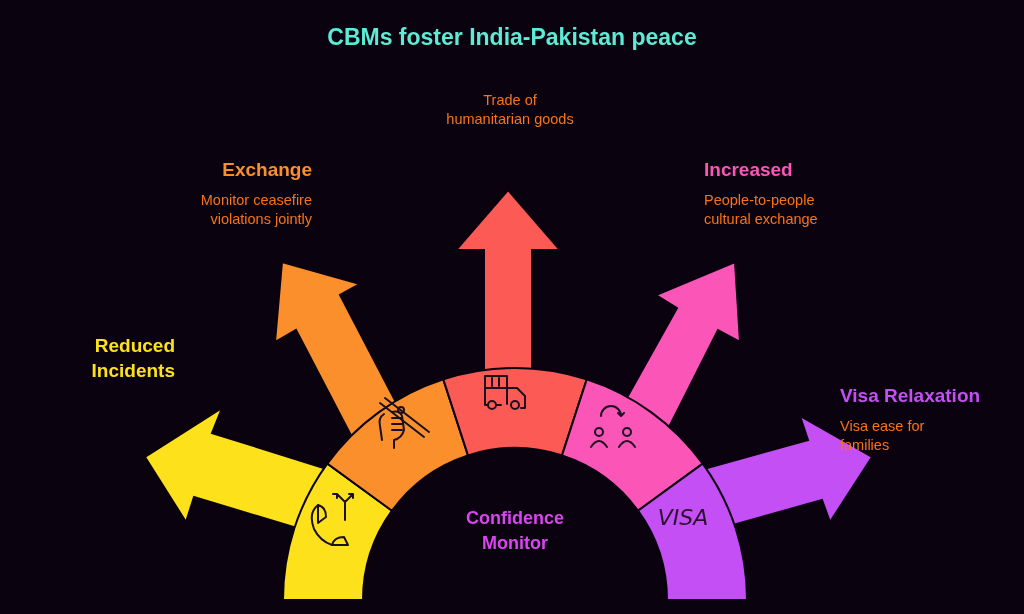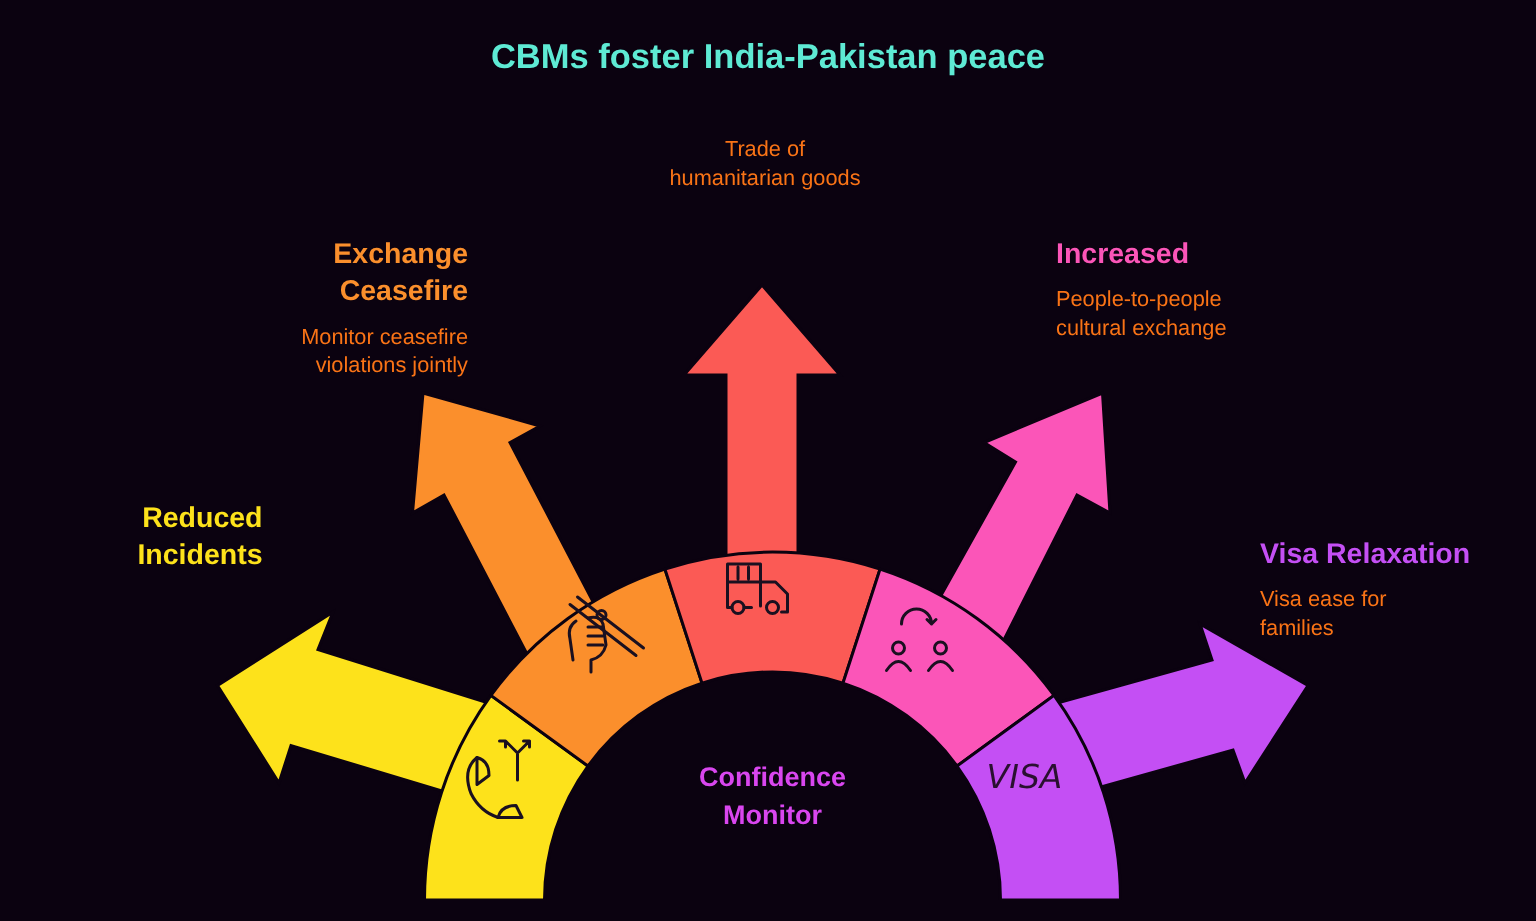--- a/index.html
+++ b/index.html
@@ -90,21 +90,20 @@
 <div class="label right" style="left:30px;top:333px;width:145px;">
   <div class="head" style="color:#fde21b;">
       <div>Reduced</div>
       <div>Incidents</div>
     </div>
 </div>
 
 <div class="label right" style="left:160px;top:157px;width:152px;">
   <div class="head" style="color:#fb8f2c;">
       <div>Exchange</div>
-      <div>Ceasefire</div>
     </div>
   <div class="desc">
       <div>Monitor ceasefire</div>
       <div>violations jointly</div>
     </div>
 </div>
 
 <div class="label center" style="left:420px;top:82px;width:180px;">
   <div class="desc">
       <div>Trade of</div>
@@ -116,20 +115,20 @@
   <div class="head" style="color:#fb55b8;">
       <div>Increased</div>
     </div>
   <div class="desc">
       <div>People-to-people</div>
       <div>cultural exchange</div>
     </div>
 </div>
 
 <div class="label left" style="left:840px;top:357px;width:170px;">
-  <div class="head" style="color:#c44ff4;">
+  <div class="head" style="color:#c44ff4;margin-top:26px;">
       <div>Visa Relaxation</div>
     </div>
   <div class="desc">
       <div>Visa ease for</div>
       <div>families</div>
     </div>
 </div>
 
 </body></html>

